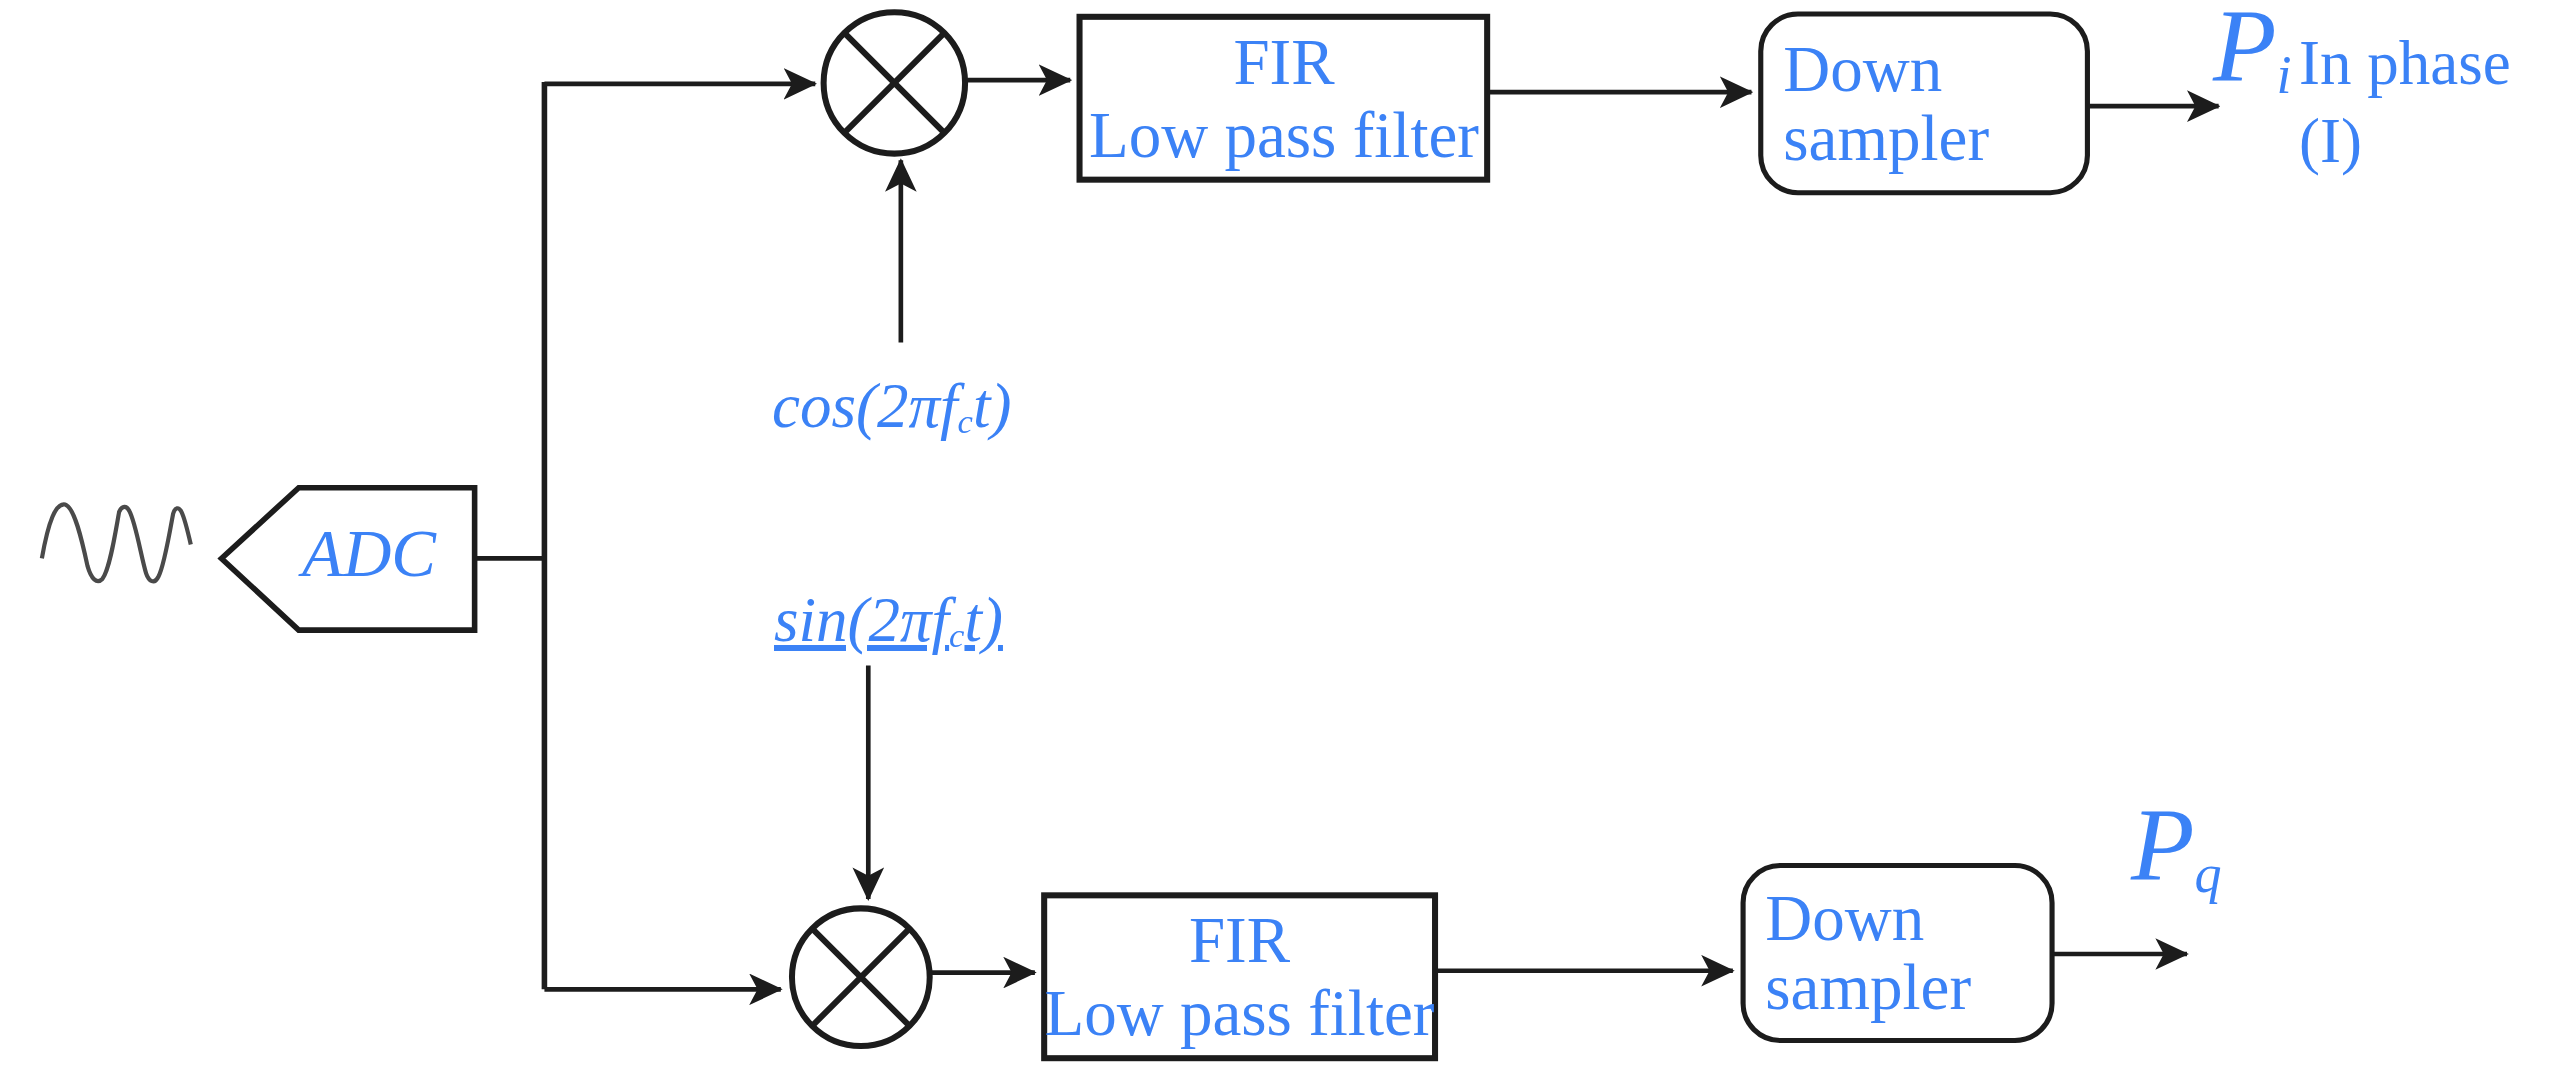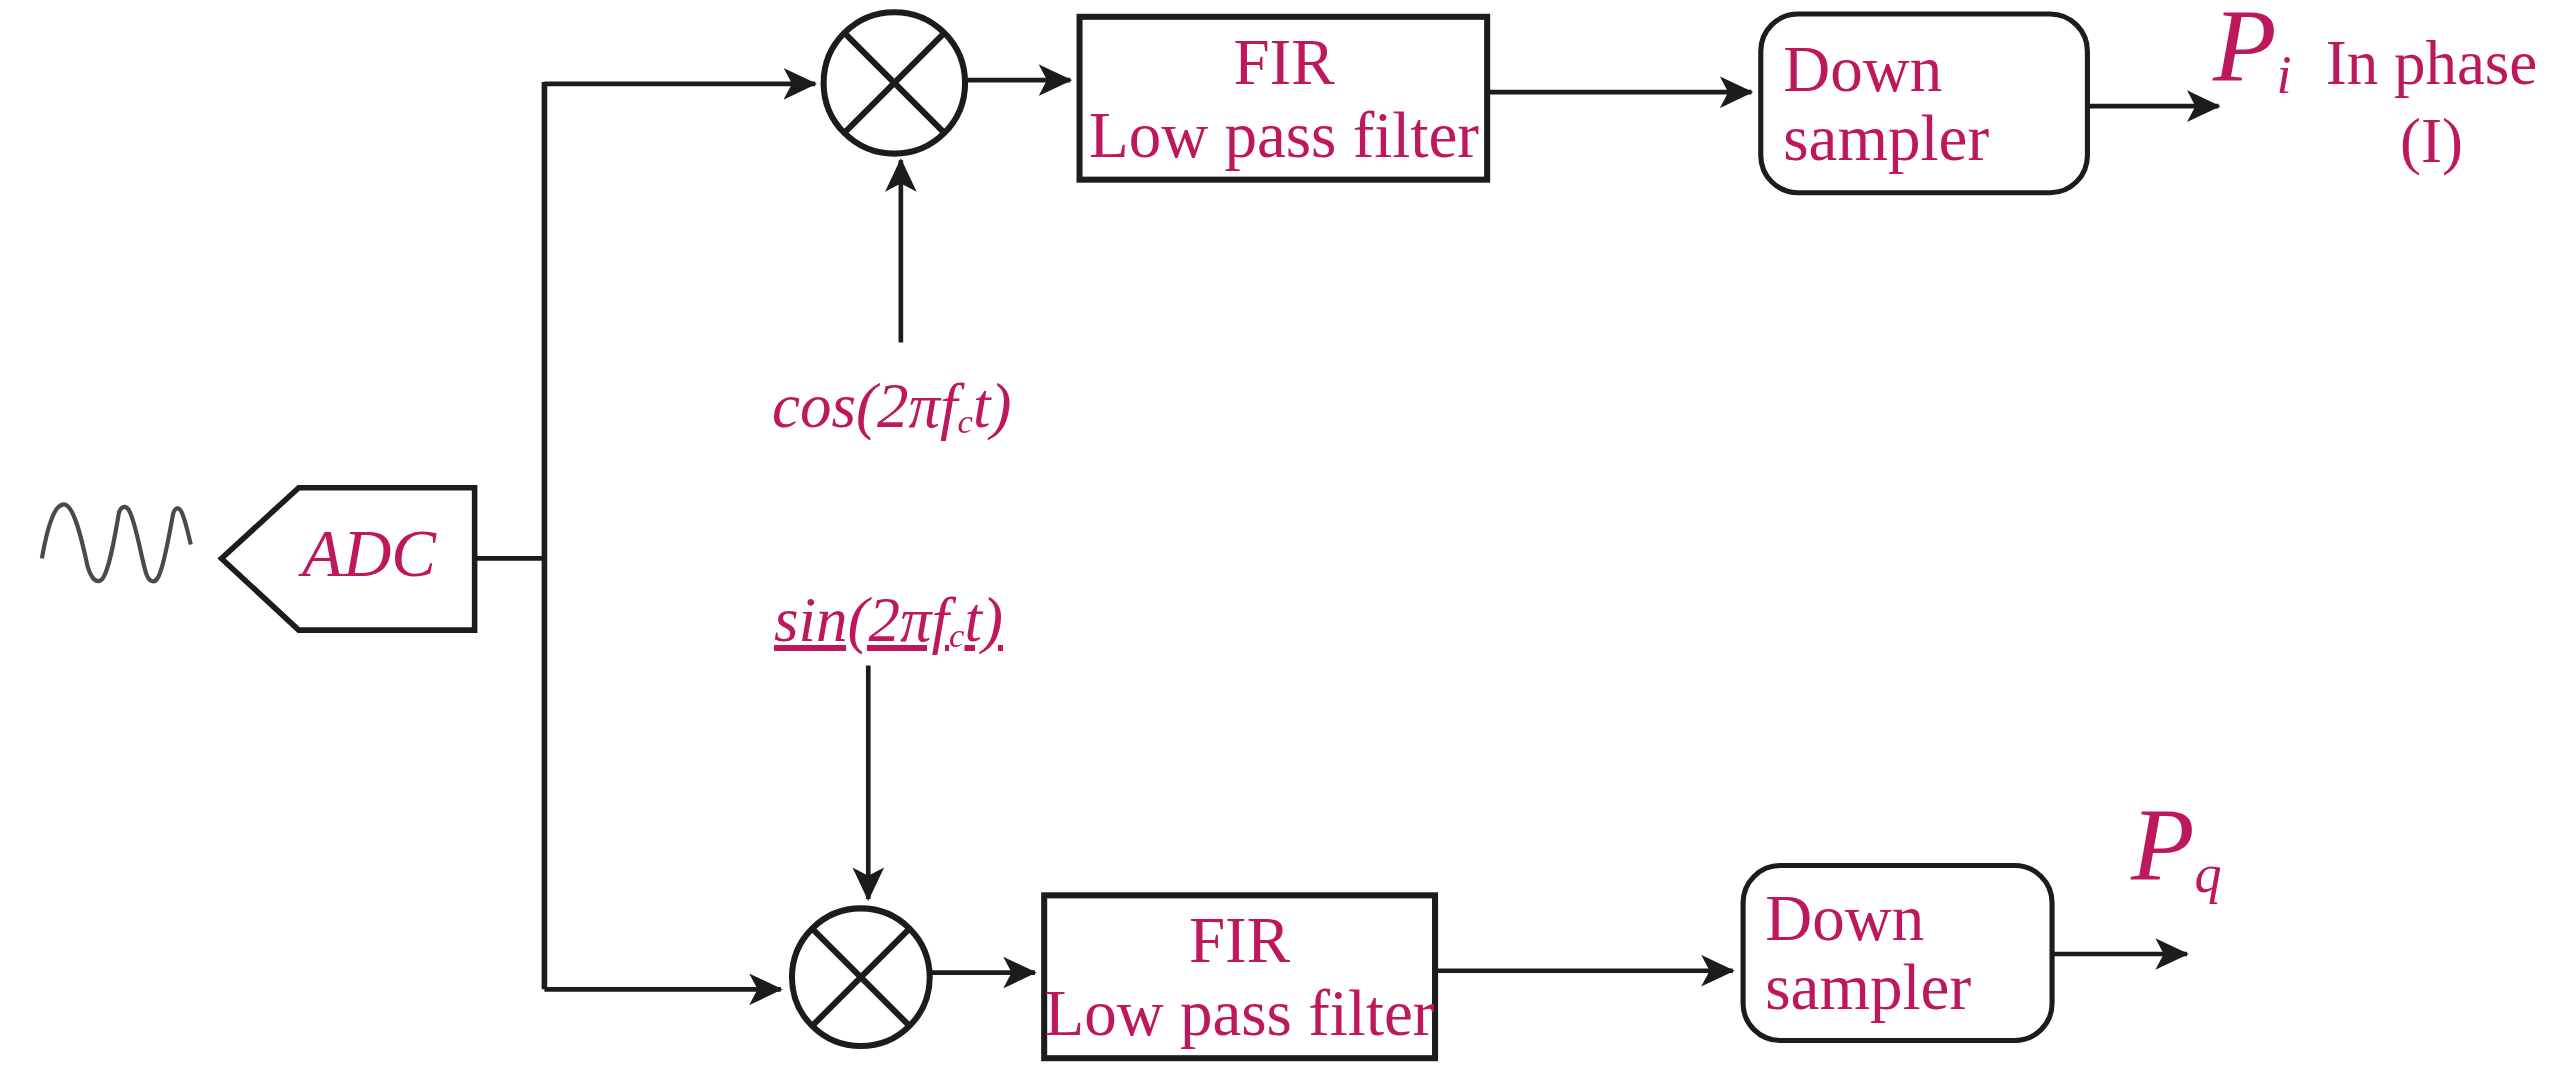--- a/index.html
+++ b/index.html
@@ -6,21 +6,21 @@
   .canvas{
     position:relative;
     width:2576px;height:1075px;
     background:#ffffff;
     font-family:"Liberation Serif","DejaVu Serif",serif;
     overflow:hidden;
   }
   .canvas svg{position:absolute;left:0;top:0;}
   .label{
     position:absolute;
-    color:#be185d;
+    color:#3b82f6;
     white-space:pre-line;
     font-family:"Liberation Serif","DejaVu Serif",serif;
   }
   .signal-label{left:16px;top:599px;font-size:58px;line-height:61px;}
   .adc-label{left:285px;top:515px;width:168px;font-size:67px;text-align:center;font-style:italic;}
   .carrier{font-size:63px;font-style:italic;}
   .carrier sub{font-size:0.55em;font-style:italic;vertical-align:-0.18em;}
   .cos-label{left:772px;top:370px;text-align:center;}
   .sin-label{left:774px;top:584px;text-decoration:underline;}
   .block-label{
@@ -33,21 +33,21 @@
     display:flex;flex-direction:column;justify-content:center;
     font-size:65px;line-height:69px;text-align:left;
     box-sizing:border-box;padding-left:22.3px;
   }
   .ds1-label{left:1761px;top:14px;width:327px;height:179px;}
   .ds2-label{left:1743px;top:865px;width:309px;height:175px;}
   .out-symbol{font-size:104px;font-style:italic;line-height:1;}
   .out-symbol sub{font-size:0.52em;vertical-align:-0.22em;}
   .pi-symbol{left:2213px;top:-5.6px;}
   .pq-symbol{left:2131px;top:793px;}
-  .out-label{font-size:63px;line-height:78px;text-align:center;}
+  .out-label{font-size:63px;line-height:78px;}
   .pi-output-label{left:2299px;top:24px;width:265px;}
   .pq-output-label{left:2238px;top:854px;width:335px;}
 </style>
 </head>
 <body>
 
 <div class="canvas">
 
   <svg width="2576" height="1075" viewBox="0 0 2768 1155">
     <defs>

